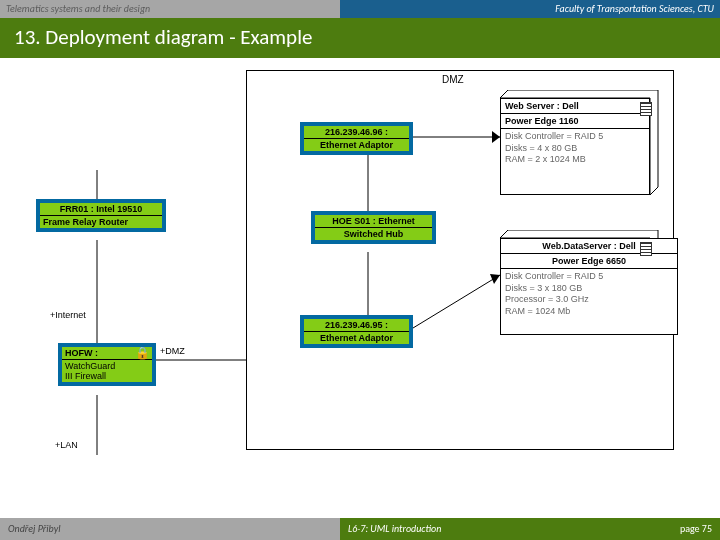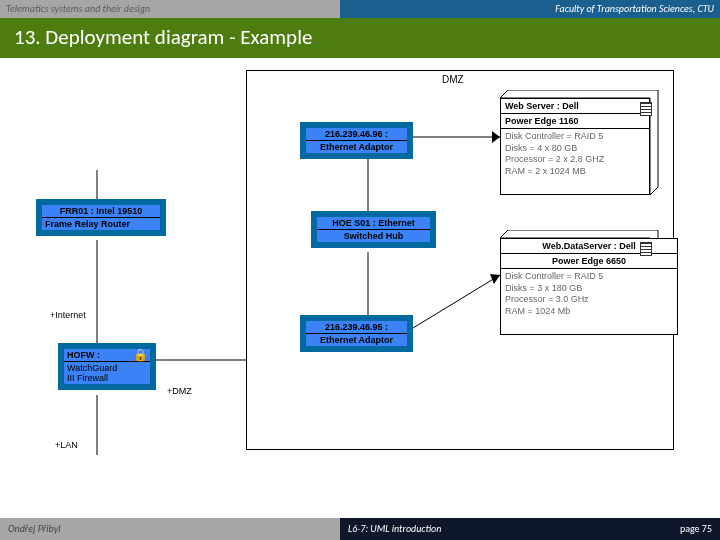--- a/index.html
+++ b/index.html
@@ -72,22 +72,22 @@
   .title-cell.center { text-align: center; }
   .attrs {
     padding: 2px 4px;
     font-size: 9px;
     font-family: Verdana, Arial, sans-serif;
     line-height: 1.3;
     color: #666;
   }
   .small-box {
     position: absolute;
-    background: #3b82f6;
-    border: 6px solid #0369a1;
+    background: #84cc16;
+    border: 4px solid #0369a1;
     font-size: 9px;
     font-family: Verdana, Arial, sans-serif;
   }
   .small-box .hdr {
     border-bottom: 1px solid #000;
     padding: 1px 3px;
     font-weight: bold;
     text-align: center;
   }
   .small-box .body {
@@ -113,21 +113,21 @@
     border-radius: 9px;
   }
   .bottom-left {
     flex: 0 0 340px;
     background: #a6a6a6;
     color: #444;
     padding: 4px 8px;
   }
   .bottom-right {
     flex: 1;
-    background: #0f172a;
+    background: #4d7c0f;
     color: #fff;
     padding: 4px 8px;
     display: flex;
     justify-content: space-between;
   }
   svg.lines {
     position: absolute;
     top: 0; left: 0;
     width: 720px; height: 455px;
     pointer-events: none;
@@ -181,21 +181,20 @@
   <div class="node-3d" style="left:500px;top:30px;width:150px;height:105px;">
     <svg width="160" height="115" style="position:absolute;left:0;top:0;">
       <polygon points="0,8 8,0 158,0 158,97 150,105 150,8" fill="#fff" stroke="#000"></polygon>
     </svg>
     <div class="node-face" style="left:0;top:8px;width:150px;height:97px;">
       <div class="title-cell">Web Server : Dell</div>
       <div class="title-cell" style="border-top:none;">Power Edge 1160</div>
       <div class="attrs">
         <div>Disk Controller = RAID 5</div>
         <div>Disks = 4 x 80 GB</div>
-        <div>Processor = 2 x 2.8 GHZ</div>
         <div>RAM = 2 x 1024 MB</div>
       </div>
     </div>
     <div class="chip-icon" style="right:-2px;top:12px;"></div>
   </div>
 
   <div class="small-box" style="left:300px;top:62px;width:113px;">
     <div class="hdr">216.239.46.96 :</div>
     <div class="body">Ethernet Adaptor</div>
   </div>
@@ -237,21 +236,21 @@
       <span>HOFW :</span>
       <span class="lock-icon" style="right:2px;top:-1px;">🔒</span>
     </div>
     <div class="body" style="text-align:left;font-weight:normal;">
       <div>WatchGuard</div>
       <div>III Firewall</div>
     </div>
   </div>
 
   <div class="edge-label" style="left:50px;top:250px;">+Internet</div>
-  <div class="edge-label" style="left:167px;top:286px;margin-top:40px;">+DMZ</div>
+  <div class="edge-label" style="left:160px;top:286px;">+DMZ</div>
   <div class="edge-label" style="left:55px;top:380px;">+LAN</div>
 
 </div>
 
 <div class="bottombar">
   <div class="bottom-left">Ondřej Přibyl</div>
   <div class="bottom-right">
     <span>L6-7: UML introduction</span>
     <span style="font-style:normal;">page 75</span>
   </div>

